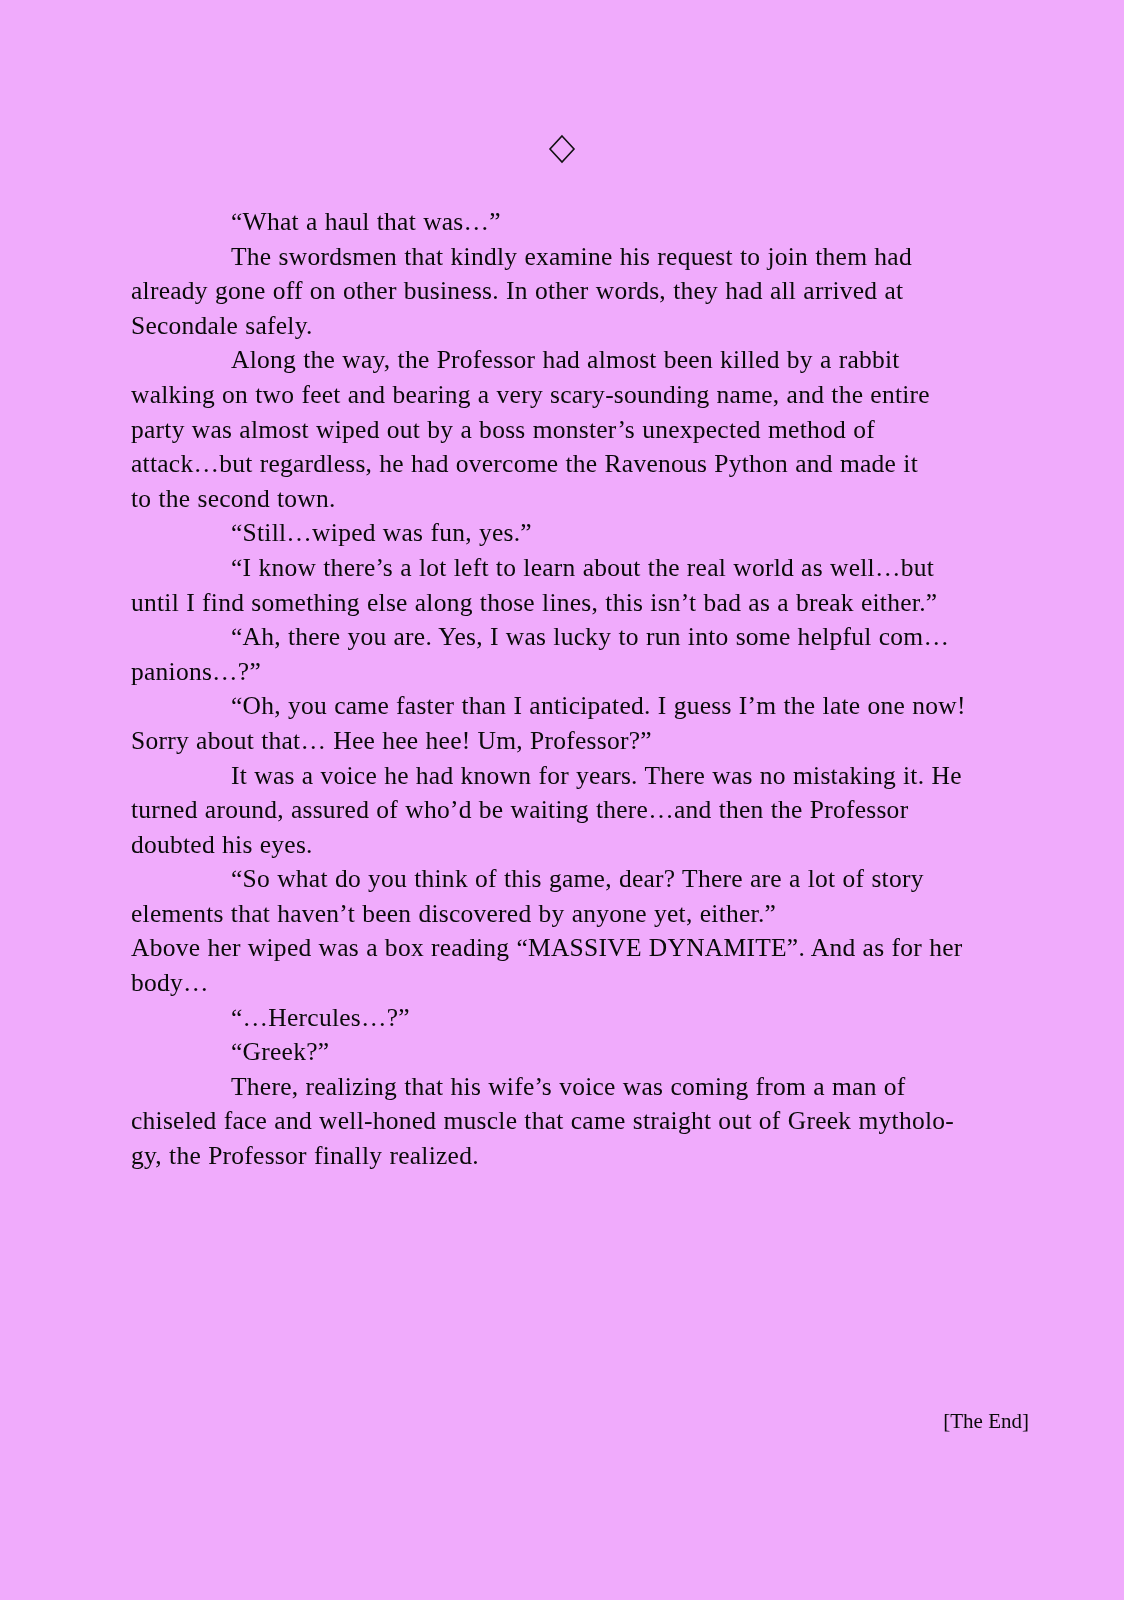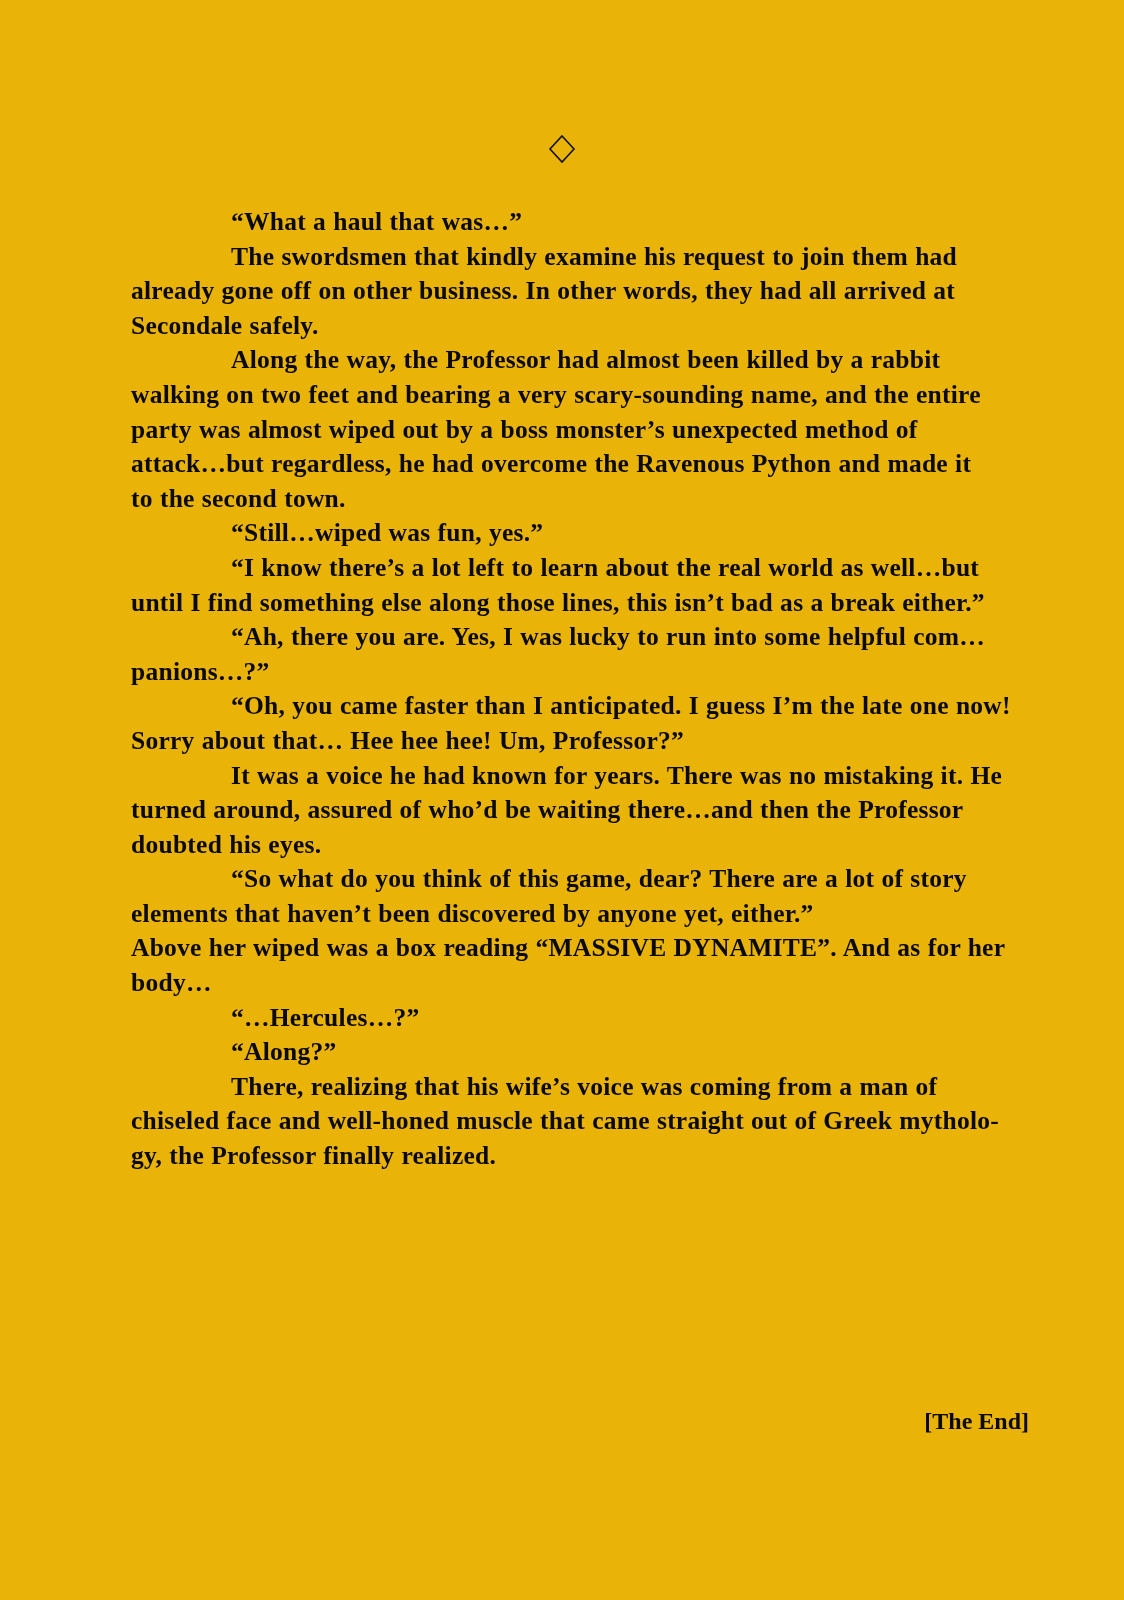--- a/index.html
+++ b/index.html
@@ -12,22 +12,21 @@
     height: 1600px;
     font-family: "Liberation Serif", "DejaVu Serif", serif;
     color: #0a0a0a;
     position: relative;
     overflow: hidden;
   }
 
   .page {
     position: absolute;
     inset: 0;
-    background: #eab308;
-    font-weight: bold;
+    background: #f0abfc;
   }
 
   
   .ornament {
     position: absolute;
     top: 134px;
     left: 0;
     width: 1124px;
     text-align: center;
     line-height: 0;
@@ -62,21 +61,21 @@
   .para.italic {
     font-style: italic;
   }
 
   .endmark {
     position: absolute;
     left: 131px;
     top: 1404px;
     width: 898px;
     text-align: right;
-    font-size: 24px;
+    font-size: 21px;
     line-height: 34.6px;
   }
 </style>
 </head>
 <body>
 
 <div class="page">
 
   <div class="ornament">
     <svg width="28" height="30" viewBox="0 0 28 30" aria-hidden="true">
@@ -102,21 +101,21 @@
     <p class="para">“Oh, you came faster than I anticipated. I guess I’m the late one now!
 Sorry about that… Hee hee hee! Um, Professor?”</p>
     <p class="para">It was a voice he had known for years. There was no mistaking it. He
 turned around, assured of who’d be waiting there…and then the Professor
 doubted his eyes.</p>
     <p class="para">“So what do you think of this game, dear? There are a lot of story
 elements that haven’t been discovered by anyone yet, either.”</p>
     <p class="para noindent">Above her wiped was a box reading “MASSIVE DYNAMITE”. And as for her
 body…</p>
     <p class="para">“…Hercules…?”</p>
-    <p class="para">“Along?”</p>
+    <p class="para">“Greek?”</p>
     <p class="para">There, realizing that his wife’s voice was coming from a man of
 chiseled face and well-honed muscle that came straight out of Greek mytholo-
 gy, the Professor finally realized.</p>
   </div>
 
   <div class="endmark">[The End]</div>
 
 </div>
 
 </body></html>

